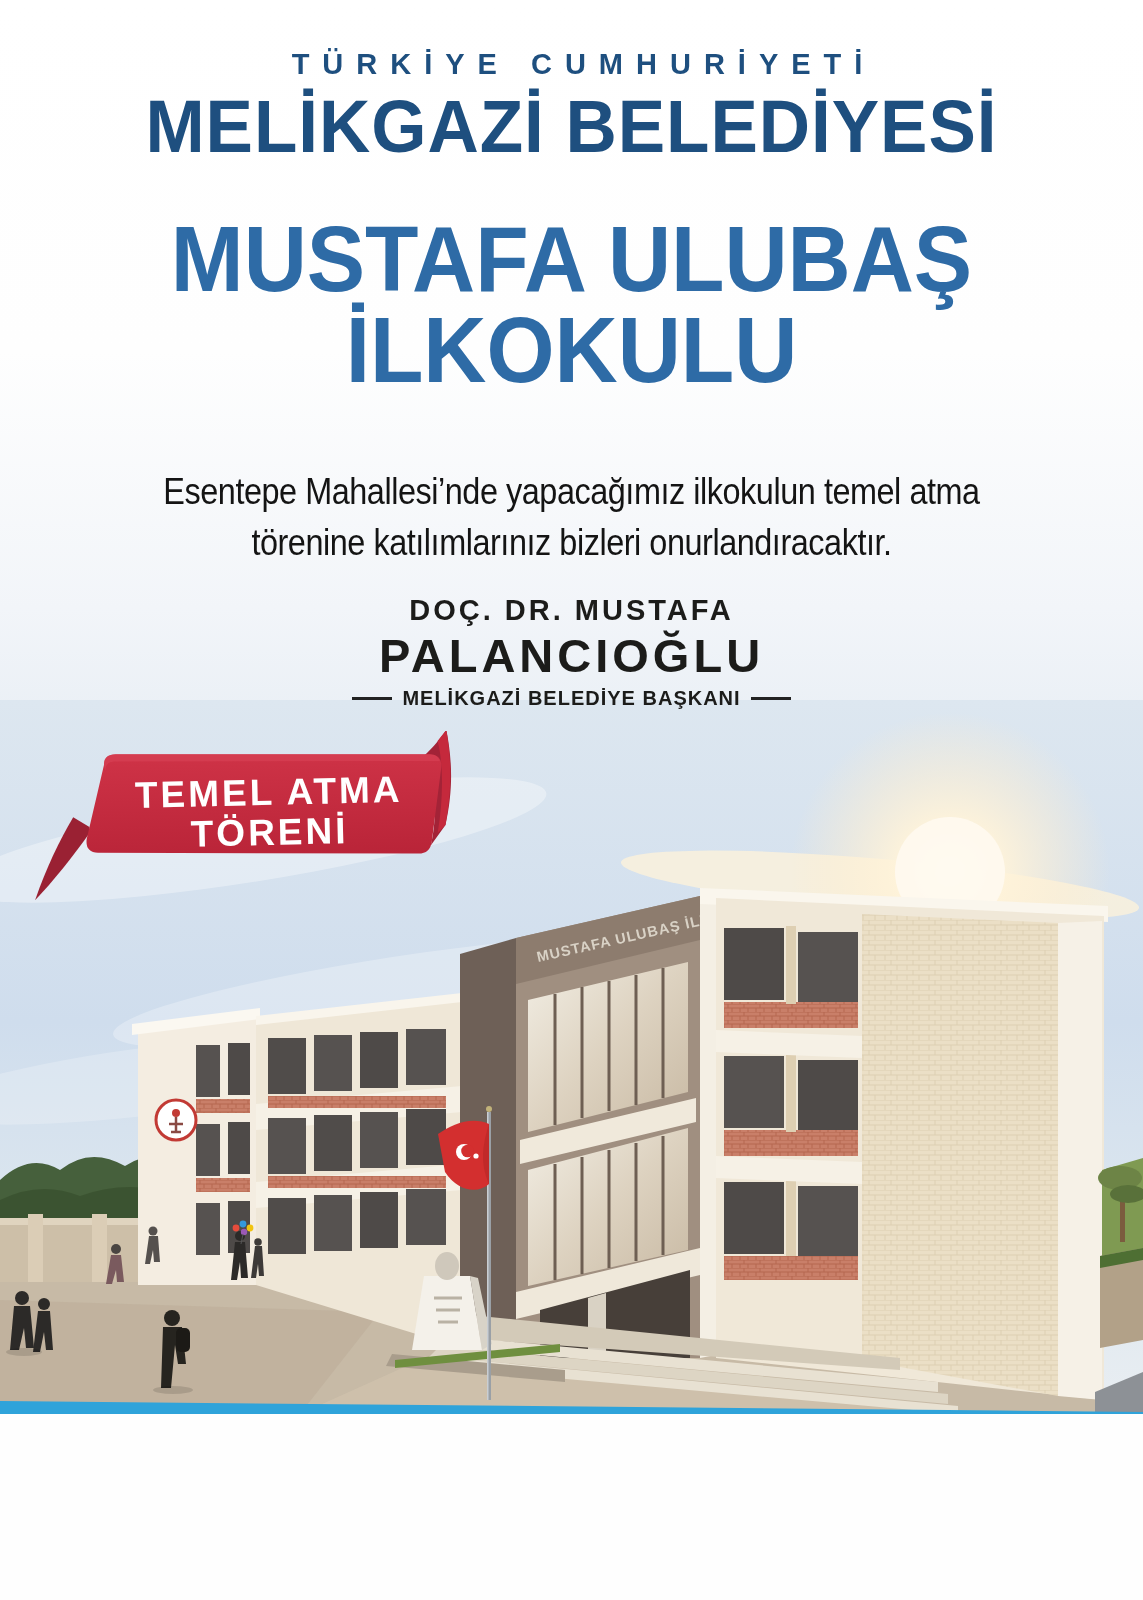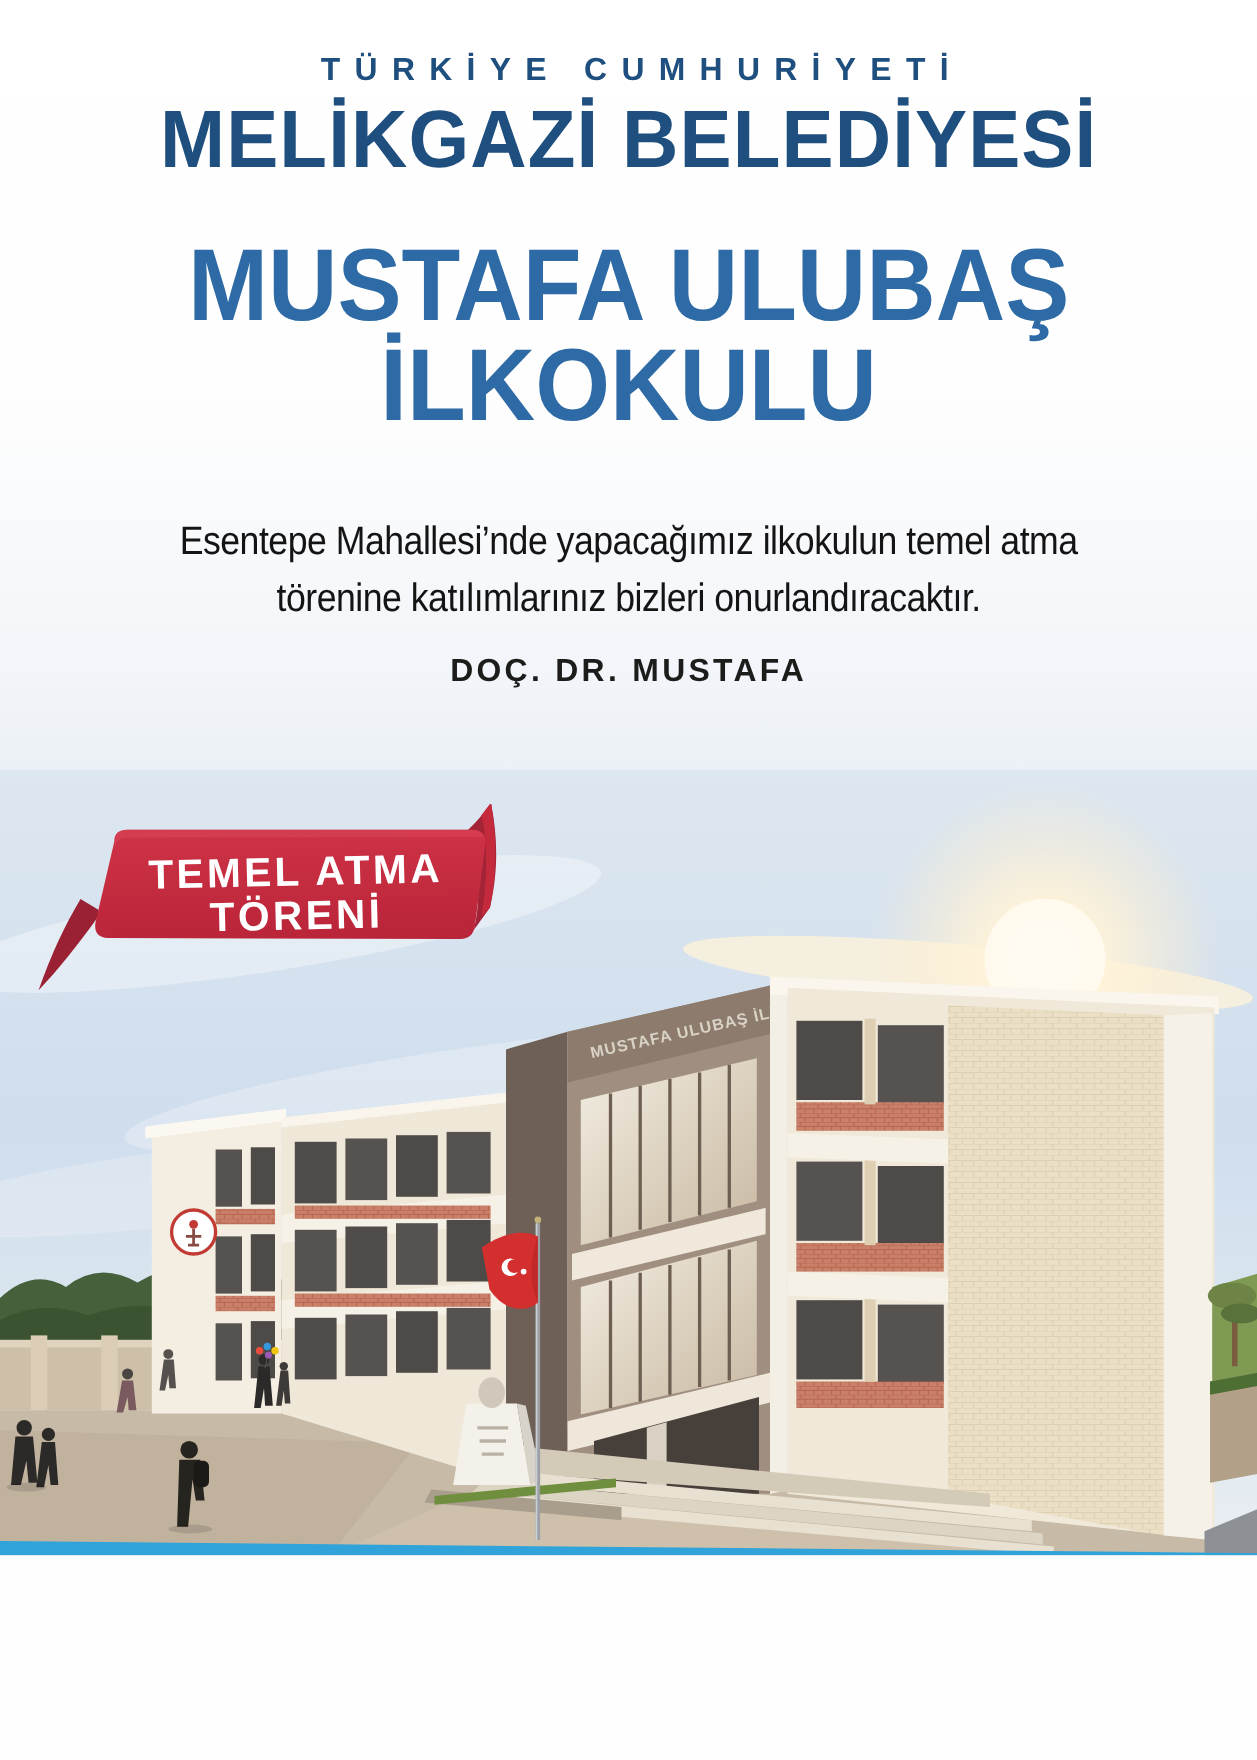--- a/index.html
+++ b/index.html
@@ -250,20 +250,26 @@
   <div class="school-title">
     <div>MUSTAFA ULUBAŞ</div>
     <div>İLKOKULU</div>
   </div>
   <div class="invite">
     <div>Esentepe Mahallesi’nde yapacağımız ilkokulun temel atma</div>
     <div>törenine katılımlarınız bizleri onurlandıracaktır.</div>
   </div>
   <div class="sig">
     <div class="pre">DOÇ. DR. MUSTAFA</div>
+    <div class="name">PALANCIOĞLU</div>
+    <div class="sub">
+      <span class="dash"></span>
+      <span>MELİKGAZİ BELEDİYE BAŞKANI</span>
+      <span class="dash"></span>
+    </div>
   </div>
 
   <svg class="ribbon" viewBox="0 0 445 182">
     <defs>
       <linearGradient id="rb" x1="0" y1="0" x2="0" y2="1">
         <stop offset="0" stop-color="#cf3347"></stop>
           <stop offset="1" stop-color="#b92438"></stop>
       </linearGradient>
     </defs>
     <g transform="rotate(-1.3 240 75)">

